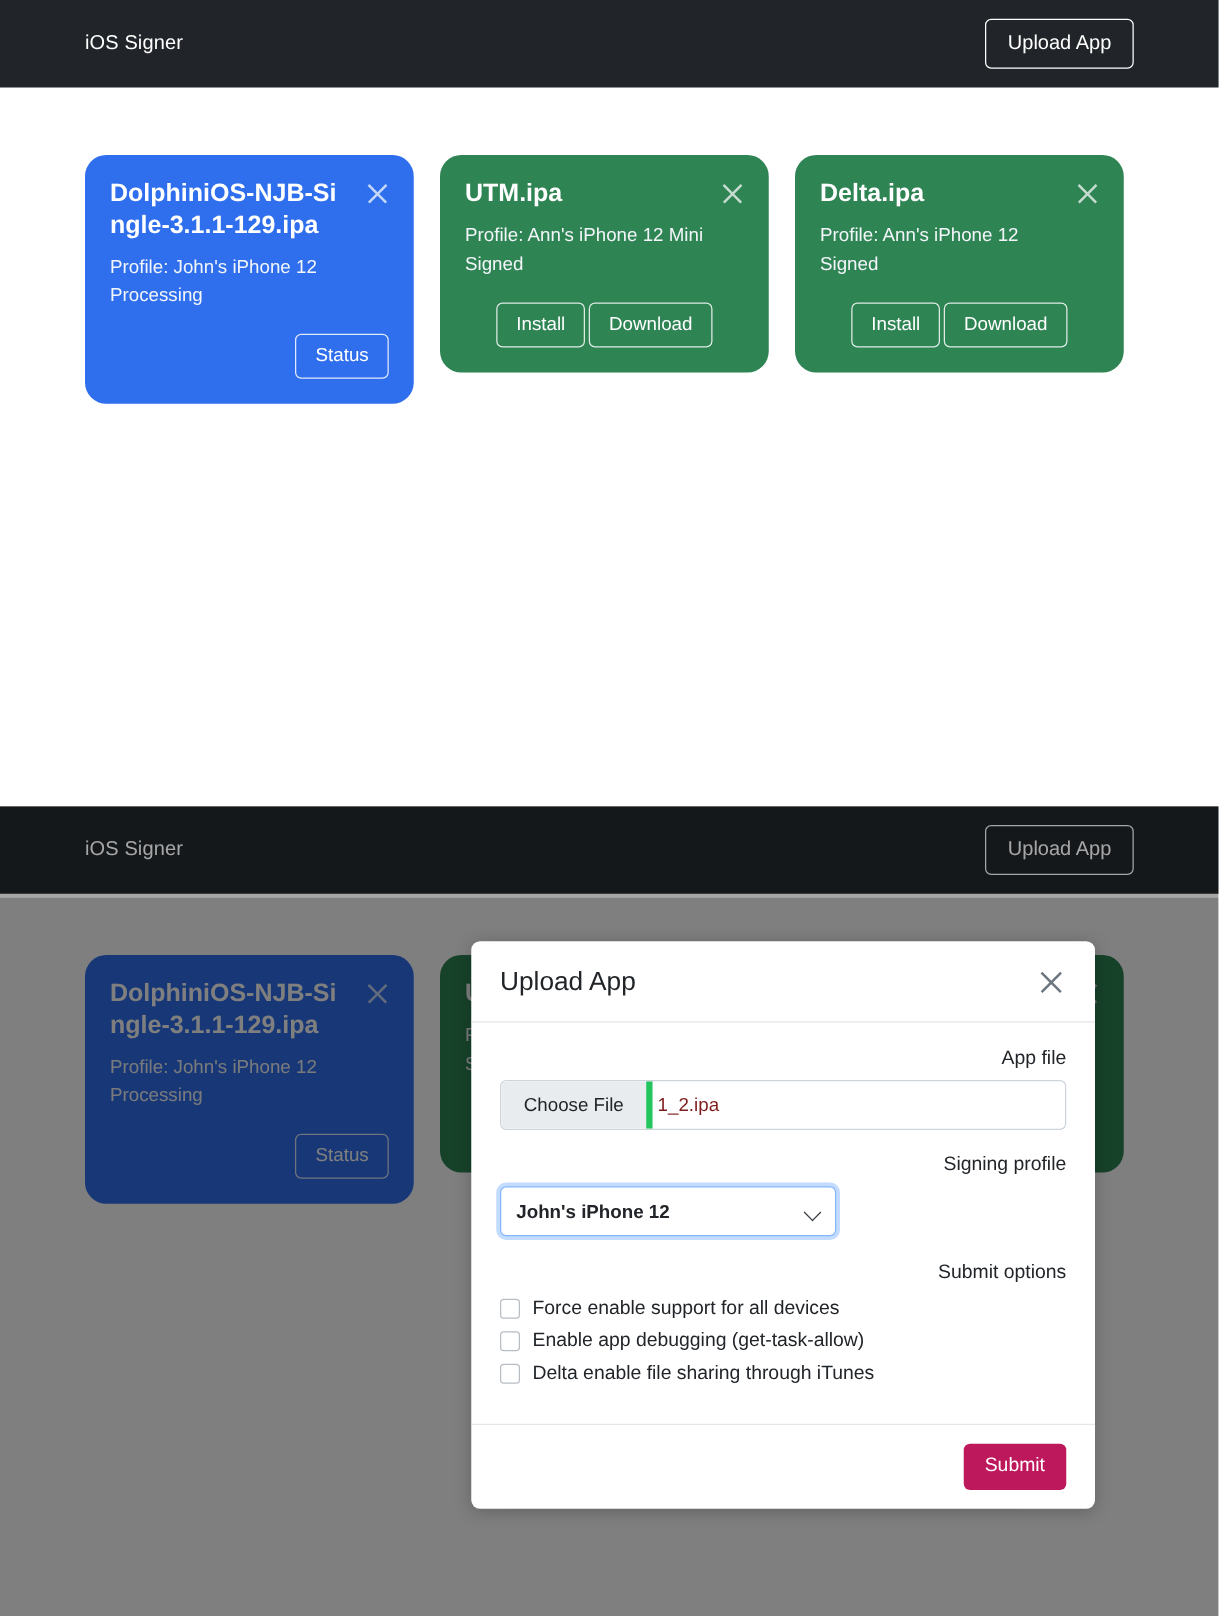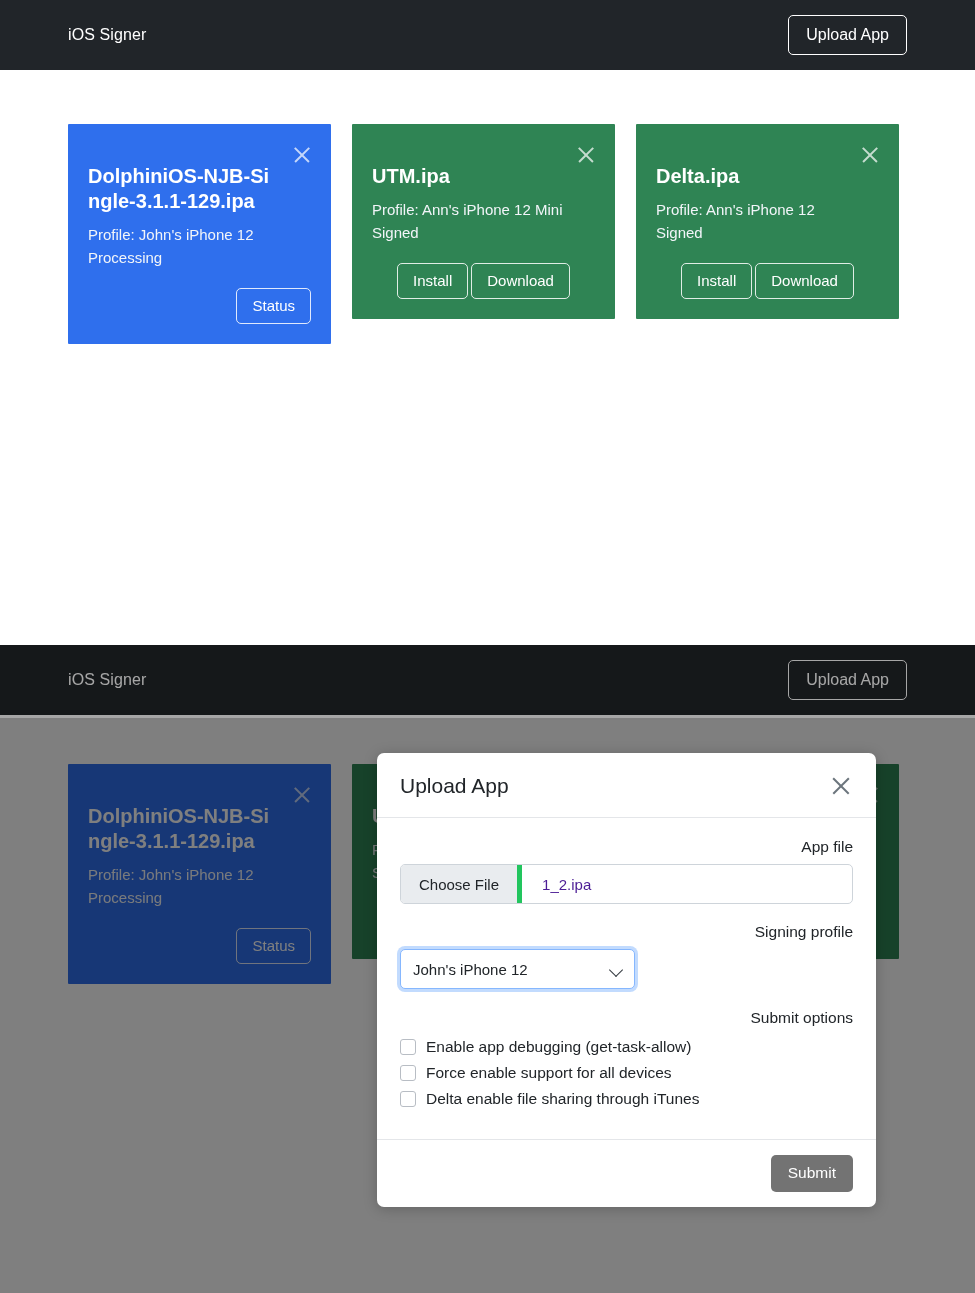--- a/index.html
+++ b/index.html
@@ -52,22 +52,22 @@
   .cards {
     display: flex;
     gap: 21px;
     padding: 54px 68px 0 68px;
     align-items: flex-start;
   }
 
   .card {
     position: relative;
     width: 263px;
-    border-radius: 1px;
-    padding: 40px 20px 20px 20px;
+    border-radius: 17px;
+    padding: 19px 20px 20px 20px;
     color: #ffffff;
     flex: 0 0 263px;
   }
   .card.blue  { background: #2f6fed; min-height: 194px; }
   .card.green { background: #2f8454; min-height: 169px; }
 
   .card-title {
     font-size: 20px;
     font-weight: bold;
     line-height: 1.25;
@@ -225,29 +225,30 @@
     padding: 0 18px;
     display: flex;
     align-items: center;
     cursor: pointer;
     white-space: nowrap;
   }
   .file-name {
     flex: 1;
     display: flex;
     align-items: center;
-    padding: 0 20px;
+    padding: 0 4px;
     font-size: 15px;
-    color: #4c1d95;
+    color: #7f1d1d;
   }
 
   .select-wrap {
     position: relative;
-    width: 235px;
+    width: 269px;
     margin-bottom: 20px;
+    font-weight: bold;
   }
   .select-box {
     position: relative;
     height: 40px;
     border: 1px solid #86b7fe;
     border-radius: 5px;
     background: #ffffff;
     display: flex;
     align-items: center;
     padding: 0 34px 0 12px;
@@ -291,21 +292,21 @@
   }
   .options-title { margin-top: 6px; margin-bottom: 11px; }
 
   .modal-footer {
     border-top: 1px solid #e4e6e9;
     padding: 15px 23px;
     display: flex;
     justify-content: flex-end;
   }
   .primary-btn {
-    background: #737373;
+    background: #be185d;
     border: none;
     border-radius: 5px;
     color: #ffffff;
     font-size: 15.5px;
     font-family: "Liberation Sans", sans-serif;
     padding: 9px 17px;
     cursor: pointer;
     line-height: 1.2;
   }
 </style>
@@ -420,25 +421,25 @@
           <div class="select-box">
             <span>John's iPhone 12</span>
             <span class="chev"></span>
           </div>
         </div>
 
         <div class="field-label options-title">Submit options</div>
 
         <div class="opt-row">
           <span class="cbox"></span>
-          <span class="opt-label">Enable app debugging (get-task-allow)</span>
+          <span class="opt-label">Force enable support for all devices</span>
         </div>
         <div class="opt-row">
           <span class="cbox"></span>
-          <span class="opt-label">Force enable support for all devices</span>
+          <span class="opt-label">Enable app debugging (get-task-allow)</span>
         </div>
         <div class="opt-row">
           <span class="cbox"></span>
           <span class="opt-label">Delta enable file sharing through iTunes</span>
         </div>
 
       </div>
 
       <div class="modal-footer">
         <button class="primary-btn">Submit</button>

